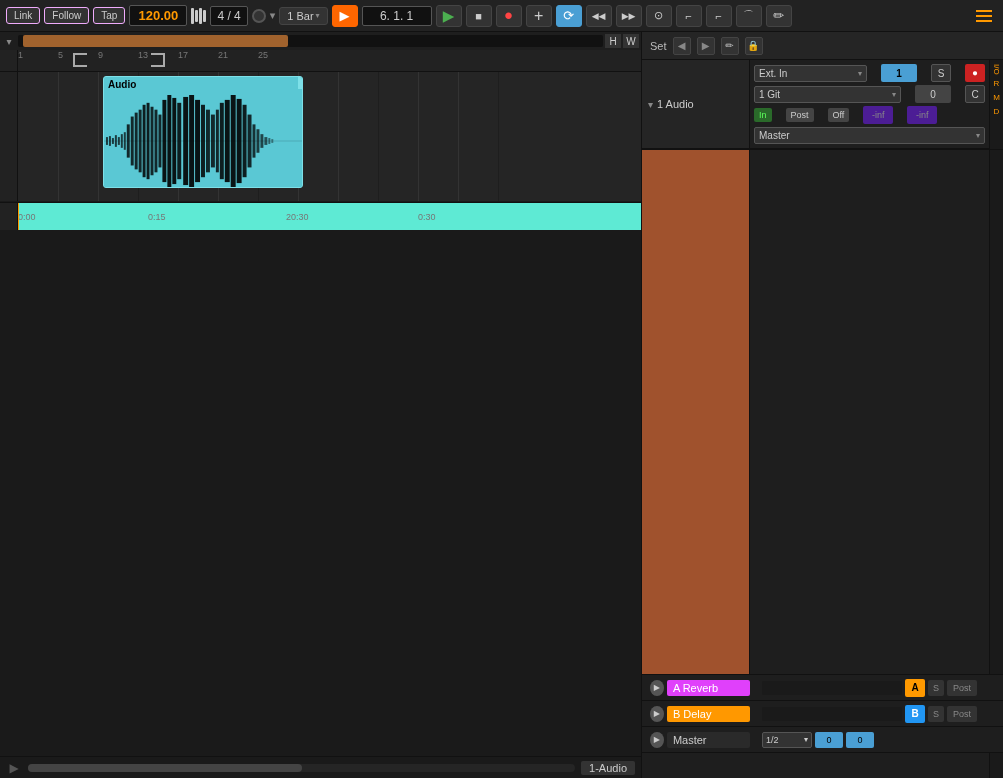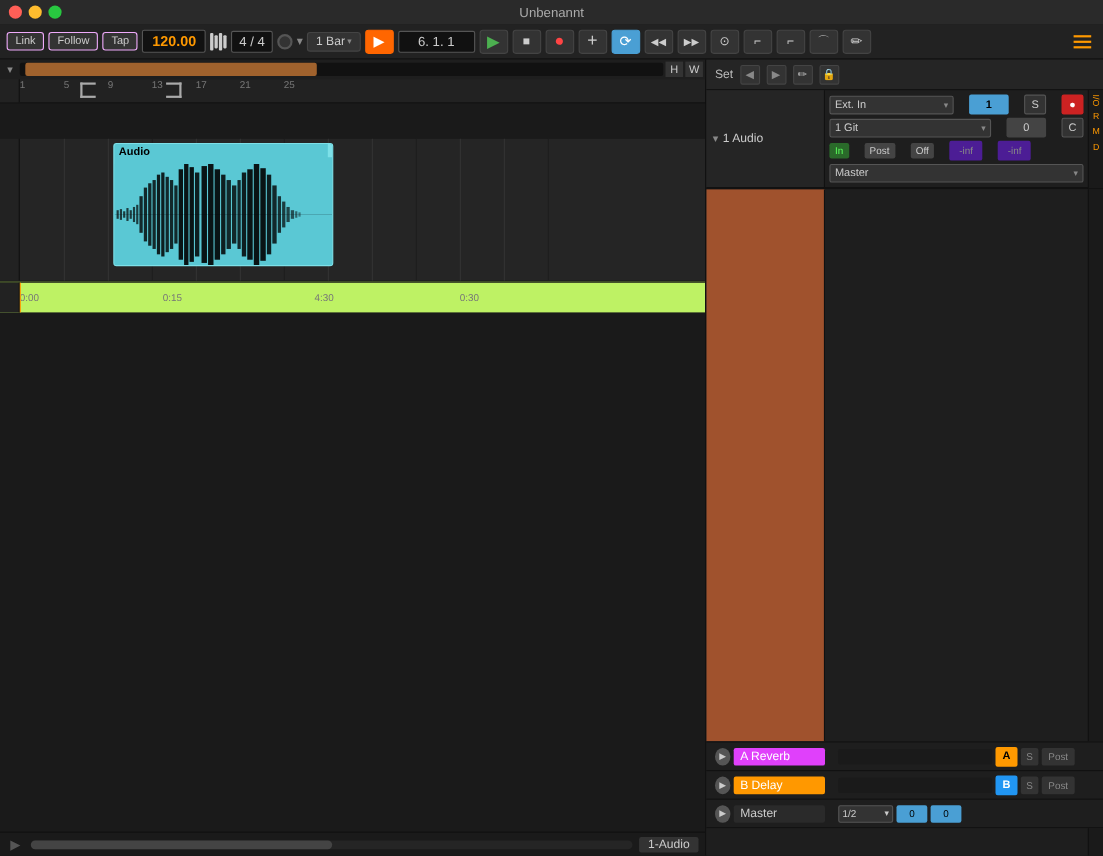--- a/index.html
+++ b/index.html
@@ -612,53 +612,44 @@
       padding: 0 4px;
       gap: 4px;
       border-bottom: 1px solid #111;
     }
 
     
     #arr-lanes {
       flex: 1;
       overflow: hidden;
       position: relative;
-      margin-top: 32px;
     }
 
     
     #bottom-ruler {
       height: 28px;
-      background: #bef264;
+      background: #5eead4;
       display: flex;
       align-items: center;
       position: relative;
       border-top: 1px solid #111;
     }
 
     
     .sess-track-row {
       display: flex;
       align-items: stretch;
       border-bottom: 1px solid #111;
     }
   </style>
 </head>
 <body>
 
 <div id="full-layout">
 
-  <div id="title-bar">
-    <div class="traffic-lights">
-      <span class="tl-btn tl-close"></span>
-      <span class="tl-btn tl-min"></span>
-      <span class="tl-btn tl-max"></span>
-    </div>
-    <span id="title-text">Unbenannt</span>
-  </div>
 
   <div id="toolbar">
     <button class="tb-btn">Link</button>
     <button class="tb-btn">Follow</button>
     <button class="tb-btn">Tap</button>
     <div class="tb-bpm">120.00</div>
 
     <div class="metro-dots">
       <div class="metro-dot tall"></div>
       <div class="metro-dot"></div>
@@ -838,21 +829,21 @@
               <div class="grid-line dark" style="left:480px;"></div>
             </div>
           </div>
         </div>
 
         <div id="bottom-ruler">
           <div style="width:18px;background:#222;border-right:1px solid #111;height:100%;"></div>
           <div style="flex:1;position:relative;height:100%;display:flex;align-items:center;">
             <span class="time-num" style="left:0px;">0:00</span>
             <span class="time-num" style="left:130px;">0:15</span>
-            <span class="time-num" style="left:268px;">4:30</span>
+            <span class="time-num" style="left:268px;">20:30</span>
             <span class="time-num" style="left:400px;">0:30</span>
 
             <div style="position:absolute;left:0;top:0;bottom:0;width:1px;background:#f90;"></div>
           </div>
         </div>
       </div>
 
       <div id="status-bar" style="height:22px;background:#1a1a1a;display:flex;align-items:center;padding:0 6px;gap:6px;">
         <div style="width:16px;height:16px;display:flex;align-items:center;justify-content:center;color:#555;font-size:12px;cursor:pointer;">▶</div>
         <div style="flex:1;height:8px;background:#252525;border-radius:4px;position:relative;">

